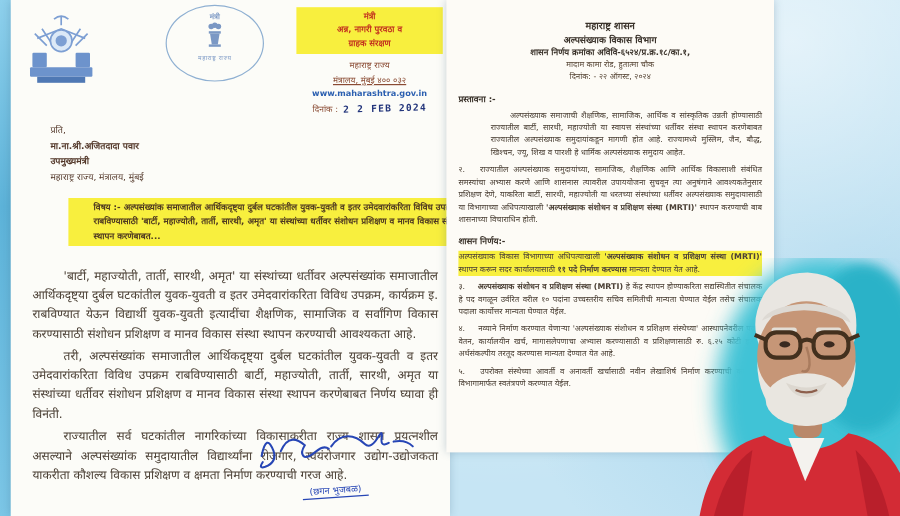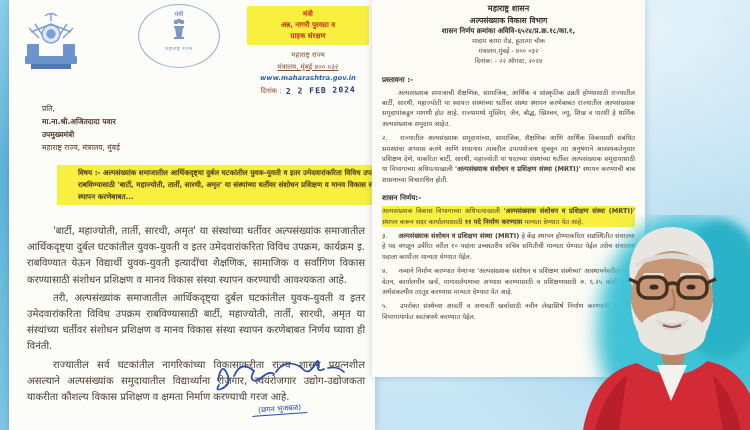--- a/index.html
+++ b/index.html
@@ -23,46 +23,46 @@
   .crest{position:absolute;left:12px;top:10px;}
   .seal{position:absolute;left:129px;top:4px;width:80px;height:62px;
     border:1.5px solid #8fb0d2;border-radius:50%;text-align:center;color:#7b98c4;}
   .seal-top{font-size:6px;font-weight:bold;margin-top:5px;}
   .seal-bottom{font-size:5px;margin-top:1px;letter-spacing:.5px;}
   .lh-right{position:absolute;right:6px;top:6px;width:122px;text-align:center;}
   .ministry-box{background:#f8ef3e;color:#c3331f;font-weight:bold;font-size:7px;
     line-height:1.55;padding:3px 3px;}
   .state-line{color:#8a4b33;font-size:7px;margin-top:5px;}
   .addr-line{color:#8a4b33;font-size:7px;margin-top:3px;text-decoration:underline;}
-  .website{color:#2b5fb0;font-style:italic;font-size:6.8px;margin-top:3px;font-weight:bold;}
+  .website{color:#2b5fb0;font-size:6.8px;margin-top:3px;font-weight:bold;}
   .date-row{margin-top:4px;font-size:7px;color:#8a4b33;display:flex;justify-content:center;gap:4px;align-items:center;}
   .date-stamp{color:#24367c;font-weight:bold;font-size:8px;letter-spacing:1px;transform:rotate(-1.5deg);font-family:"DejaVu Sans Mono",monospace;}
 
   
   .to-block{position:absolute;left:33px;top:102px;font-size:7.5px;color:#53382a;line-height:1.75;}
   .to-block .bold{font-weight:bold;}
   .subject{position:absolute;left:48px;top:165px;width:306px;background:#f8ef3e;
     font-size:7.2px;font-weight:bold;color:#4f3a20;line-height:1.68;padding:2px 21px;text-align:left;}
   .body-paras{position:absolute;left:18px;top:223px;width:338px;font-size:10px;
     color:#4c4136;text-align:justify;line-height:1.62;}
   .body-paras p{margin:0 0 2px 0;text-indent:26px;}
   .sig-block{position:absolute;left:196px;top:356px;width:150px;text-align:center;}
   .sig-name{display:inline-block;color:#2746b5;font-size:7.6px;transform:rotate(-4deg);
     border-bottom:1.5px solid #2746b5;padding:0 6px 1px;}
 
   
-  .r-inner{padding:3px 10px 0 10px;}
+  .r-inner{padding:16px 10px 0 10px;}
   .r-header{text-align:center;color:#3a322a;line-height:1.5;}
   .r-h1{font-size:8px;font-weight:bold;}
   .r-h2{font-size:7.6px;font-weight:bold;}
   .r-h3{font-size:7px;font-weight:bold;}
   .r-h4,.r-h5,.r-h6{font-size:6.6px;color:#584737;}
   .r-label{font-weight:bold;font-size:7.2px;color:#3a322a;margin-top:7px;}
   .r-para{font-size:6.6px;text-align:justify;line-height:1.58;color:#4c4136;margin-top:4px;}
-  .r-para.indent{text-indent:16px;}
+  .r-para.indent{text-indent:16px;margin-left:27px;}
   .r-num{display:inline-block;min-width:14px;font-weight:normal;}
   .hl{background:#f8ef3e;}
   .b{font-weight:bold;}
 
   
   .photo{position:absolute;left:565px;top:215px;width:185px;height:215px;overflow:visible;z-index:5;}
 </style>
 </head>
 <body>
 
@@ -149,21 +149,20 @@
   </div>
 </div>
 
 <div class="paper paper-right">
   <div class="r-inner">
     <div class="r-header">
       <div class="r-h1">महाराष्ट्र शासन</div>
       <div class="r-h2">अल्पसंख्याक विकास विभाग</div>
       <div class="r-h3">शासन निर्णय क्रमांका अविवि-६५२४/प्र.क्र.१८/का.१,</div>
       <div class="r-h4">मादाम कामा रोड, हुतात्मा चौक</div>
-      <div class="r-h5">मंत्रालय,मुंबई - ४०० ०३२</div>
       <div class="r-h6">दिनांक: - २२ ऑगस्ट, २०२४</div>
     </div>
 
     <div class="r-label">प्रस्तावना :-</div>
 
     <div class="r-para indent">अल्पसंख्याक समाजाची शैक्षणिक, सामाजिक, आर्थिक व सांस्कृतिक उन्नती होण्यासाठी राज्यातील बार्टी, सारथी, महाज्योती या स्वायत्त संस्थांच्या धर्तीवर संस्था स्थापन करणेबाबत राज्यातील अल्पसंख्याक समुदायांकडून मागणी होत आहे. राज्यामध्ये मुस्लिम, जैन, बौद्ध, खिश्चन, ज्यू, शिख व पारशी हे धार्मिक अल्पसंख्याक समुदाय आहेत.</div>
 
     <div class="r-para">
       <span class="r-num">२.</span>
       <span>राज्यातील अल्पसंख्याक समुदायांच्या, सामाजिक, शैक्षणिक आणि आर्थिक विकासाशी संबंधित समस्यांचा अभ्यास करणे आणि शासनास त्यावरील उपाययोजना सुचवून त्या अनुषंगाने आवश्यकतेनुसार प्रशिक्षण देणे, याकरिता बार्टी, सारथी, महाज्योती या धरतच्या संस्थांच्या धर्तीवर अल्पसंख्याक समुदायासाठी या विभागाच्या अधिपत्याखाली </span><span class="b">'अल्पसंख्याक संशोधन व प्रशिक्षण संस्था (MRTI)'</span><span> स्थापन करण्याची बाब शासनाच्या विचाराधिन होती.</span>

